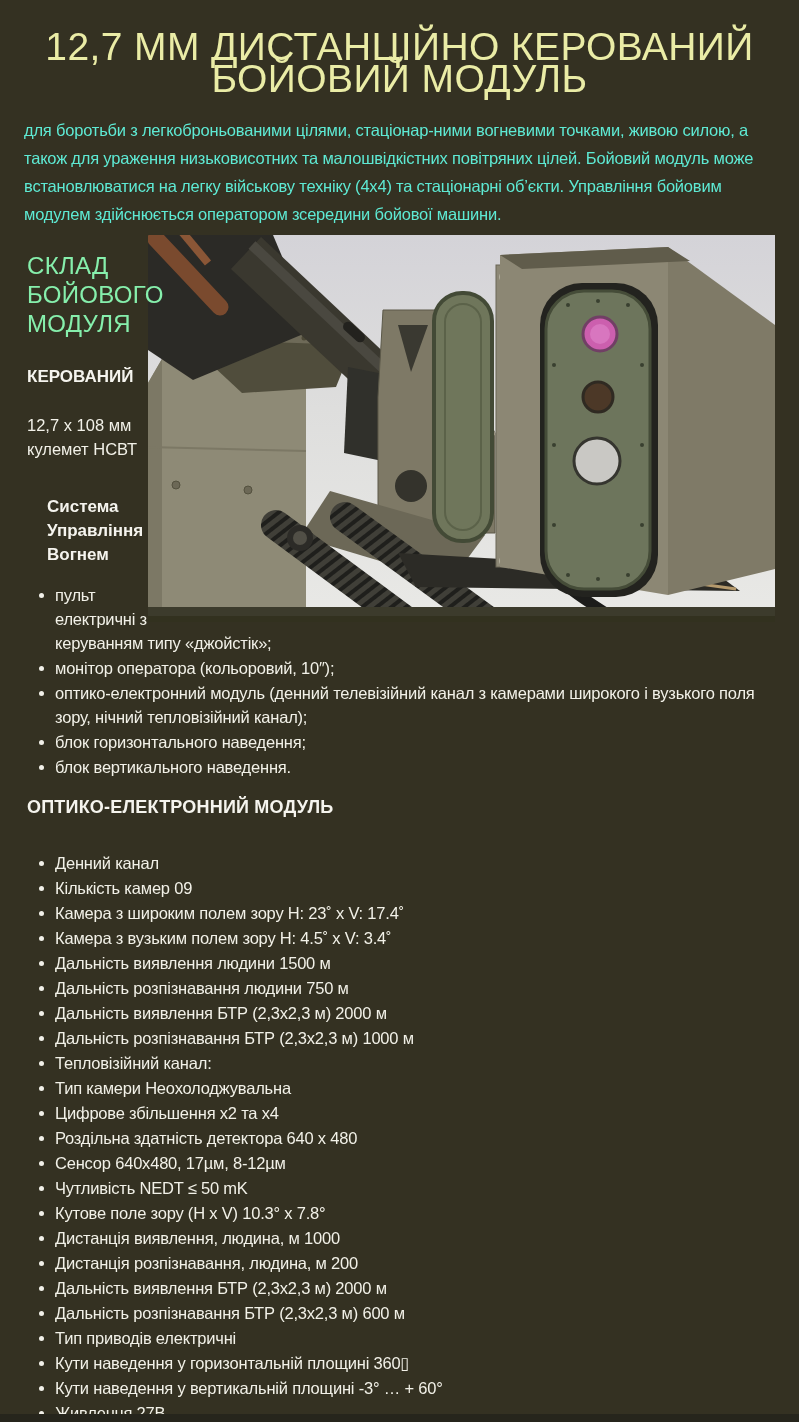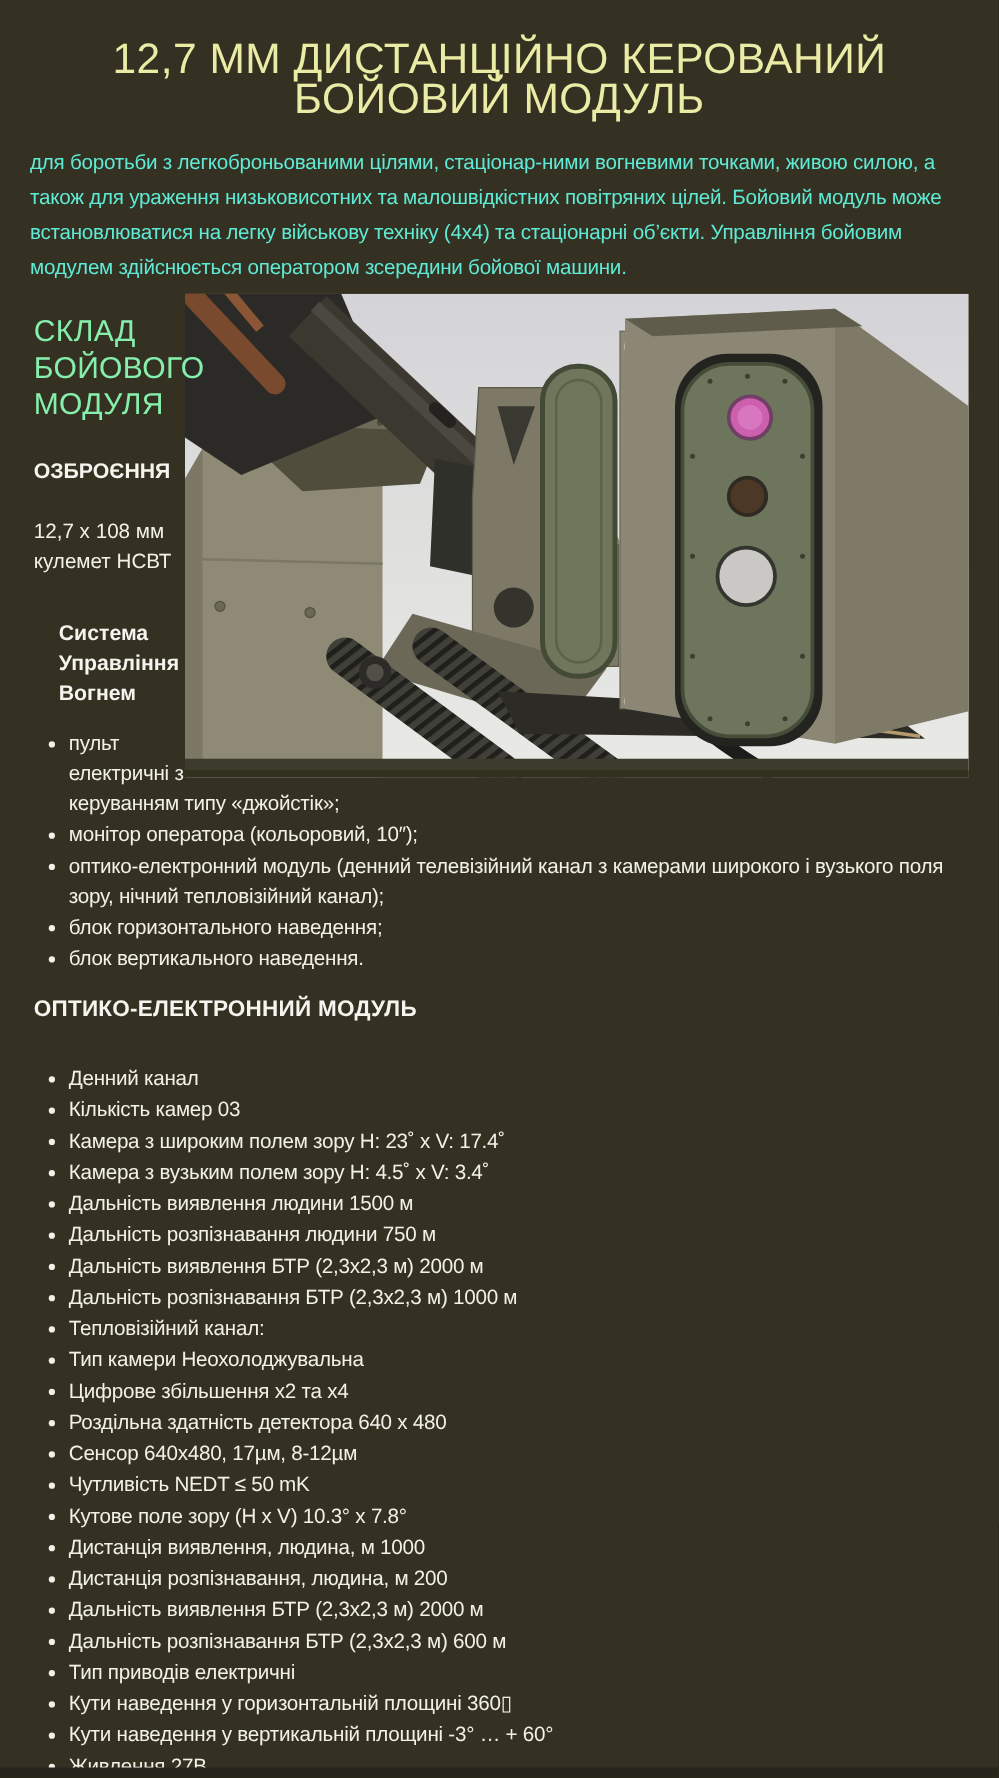--- a/index.html
+++ b/index.html
@@ -5,21 +5,21 @@
   html,body{margin:0;padding:0;}
   body{background:#1e1d15;}
   .page{
     position:relative;width:799px;height:1422px;margin:0 auto;
     background:#343122;overflow:hidden;
     font-family:"Liberation Sans","DejaVu Sans",sans-serif;
     color:#f2f1e8;
   }
   .page-title{
     position:absolute;top:31px;left:40px;right:40px;margin:0;
-    text-align:center;font-size:34px;line-height:32px;font-weight:400;
+    text-align:center;font-size:39px;line-height:32px;font-weight:400;
     letter-spacing:.4px;color:#eaeca6;
   }
   .intro{
     position:absolute;top:116px;left:24px;width:752px;margin:0;
     font-size:16.5px;line-height:28px;letter-spacing:-.2px;color:#5eead4;
   }
   .photo{
     position:absolute;left:148px;top:235px;width:627px;height:387px;margin:0;
   }
   .photo svg{display:block;width:100%;height:100%;}
@@ -141,21 +141,21 @@
       <circle cx="450" cy="162" r="15" fill="#4c3827" stroke="#2f2a22" stroke-width="3"></circle>
       <circle cx="449" cy="226" r="23" fill="#c9c8c4" stroke="#35352f" stroke-width="3"></circle>
 
       <rect x="0" y="372" width="627" height="15" fill="#3c3b2c"></rect>
       <rect x="0" y="381" width="627" height="6" fill="#32311f"></rect>
     </svg>
   </figure>
 
   <aside class="leftcol">
     <h2>СКЛАД БОЙОВОГО МОДУЛЯ</h2>
-    <h3 class="h-armament">ОЗБРОЄННЯ</h3>
+    <h3 class="h-armament">КЕРОВАНИЙ</h3>
     <p class="armament-text">12,7 х 108 мм кулемет НСВТ</p>
     <h3 class="h-fcs">Система Управління Вогнем</h3>
   </aside>
 
   <ul class="bullets bullets-fcs">
     <li>
       <span class="dot"></span>
       <span class="litext">
         <span class="line">пульт</span>
         <span class="line">електричні з</span>
@@ -188,21 +188,21 @@
 
   <ul class="bullets bullets-om">
 
       <li>
         <span class="dot"></span>
         <span class="litext">Денний канал</span>
       </li>
 
       <li>
         <span class="dot"></span>
-        <span class="litext">Кількість камер 03</span>
+        <span class="litext">Кількість камер 09</span>
       </li>
 
       <li>
         <span class="dot"></span>
         <span class="litext">Камера з широким полем зору H: 23˚ х V: 17.4˚</span>
       </li>
 
       <li>
         <span class="dot"></span>
         <span class="litext">Камера з вузьким полем зору H: 4.5˚ х V: 3.4˚</span>

